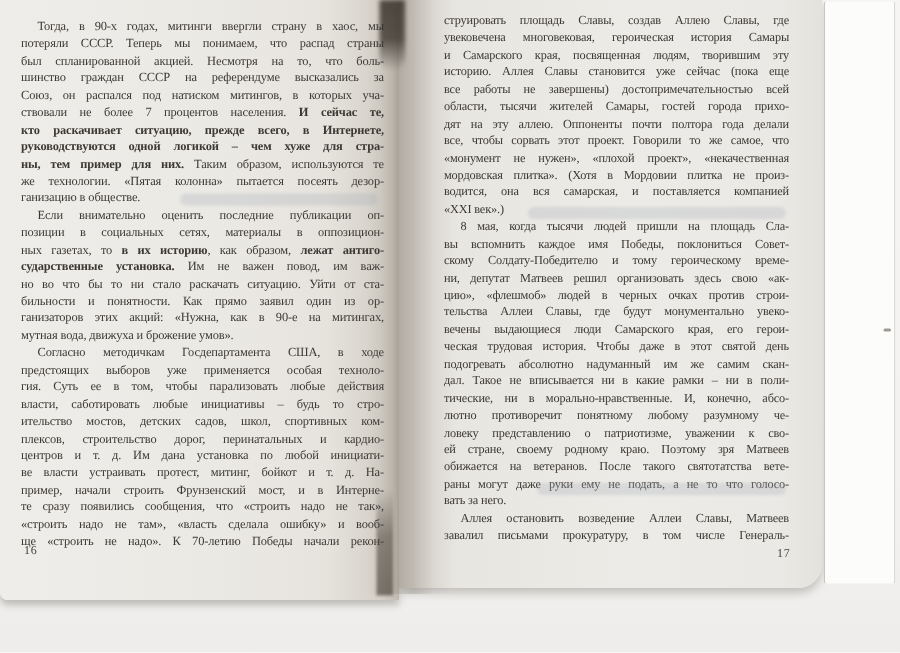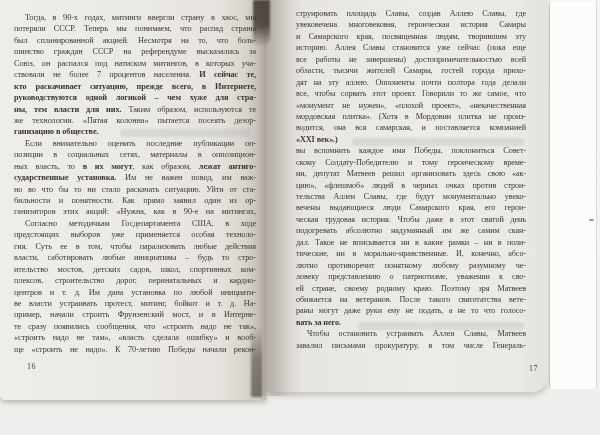--- a/index.html
+++ b/index.html
@@ -54,25 +54,25 @@
     position:absolute;left:589px;top:219px;width:5px;height:2px;
     background:#9d9a93;border-radius:1px;
   }
   .text-col{position:absolute;color:var(--ink,#3c3933);}
   #left-col{left:14px;top:12px;width:242px;font-size:8.3px;letter-spacing:-0.1px;}
   #right-col{left:30px;top:8px;width:230px;font-size:8.2px;letter-spacing:-0.1px;}
   .tline{
     height:11.45px;line-height:11.45px;overflow:hidden;
     text-align:justify;text-align-last:justify;
   }
-  .tline.pend{text-align-last:left;font-weight:bold;}
+  .tline.pend{text-align-last:left;}
   .tline.ind{text-indent:11px;}
   .tline .b{font-weight:700;}
   .page-num{
-    position:absolute;font-size:8px;color:#45423c;letter-spacing:0.5px;margin-left:11px;
+    position:absolute;font-size:8px;color:#45423c;letter-spacing:0.5px;
   }
   .pn-left{left:16px;top:362px;}
   .pn-right{left:252px;top:364px;}
   .smudge{
     position:absolute;height:8px;border-radius:4px;
     background:rgba(168,174,186,0.30);
     filter:blur(1px);
     pointer-events:none;
   }
   .smudge-1{left:120px;top:129px;width:132px;}
@@ -87,30 +87,31 @@
   <div class="page page-left">
     <div class="text-col" id="left-col">
         <div class="tline ind">Тогда, в 90-х годах, митинги ввергли страну в хаос, мы</div>
         <div class="tline">потеряли СССР. Теперь мы понимаем, что распад страны</div>
         <div class="tline">был спланированной акцией. Несмотря на то, что боль-</div>
         <div class="tline">шинство граждан СССР на референдуме высказались за</div>
         <div class="tline">Союз, он распался под натиском митингов, в которых уча-</div>
         <div class="tline"><span>ствовали не более 7 процентов населения. </span><span class="b">И сейчас те,</span></div>
         <div class="tline"><span class="b">кто раскачивает ситуацию, прежде всего, в Интернете,</span></div>
         <div class="tline"><span class="b">руководствуются одной логикой – чем хуже для стра-</span></div>
-        <div class="tline"><span class="b">ны, тем власти для них. </span><span>Таким образом, используются те</span></div>
+        <div class="tline"><span class="b">ны, тем пример для них. </span><span>Таким образом, используются те</span></div>
         <div class="tline">же технологии. «Пятая колонна» пытается посеять дезор-</div>
         <div class="tline pend">ганизацию в обществе.</div>
         <div class="tline ind">Если внимательно оценить последние публикации оп-</div>
         <div class="tline">позиции в социальных сетях, материалы в оппозицион-</div>
-        <div class="tline"><span>ных власть, то </span><span class="b">в их могут</span><span>, как образом, </span><span class="b">лежат антиго-</span></div>
+        <div class="tline"><span>ных газетах, то </span><span class="b">в их историю</span><span>, как образом, </span><span class="b">лежат антиго-</span></div>
         <div class="tline"><span class="b">сударственные установка. </span><span>Им не важен повод, им важ-</span></div>
         <div class="tline">но во что бы то ни стало раскачать ситуацию. Уйти от ста-</div>
         <div class="tline">бильности и понятности. Как прямо заявил один из ор-</div>
         <div class="tline">ганизаторов этих акций: «Нужна, как в 90-е на митингах,</div>
+        <div class="tline pend">мутная вода, движуха и брожение умов».</div>
         <div class="tline ind">Согласно методичкам Госдепартамента США, в ходе</div>
         <div class="tline">предстоящих выборов уже применяется особая техноло-</div>
         <div class="tline">гия. Суть ее в том, чтобы парализовать любые действия</div>
         <div class="tline">власти, саботировать любые инициативы – будь то стро-</div>
         <div class="tline">ительство мостов, детских садов, школ, спортивных ком-</div>
         <div class="tline">плексов, строительство дорог, перинатальных и кардио-</div>
         <div class="tline">центров и т. д. Им дана установка по любой инициати-</div>
         <div class="tline">ве власти устраивать протест, митинг, бойкот и т. д. На-</div>
         <div class="tline">пример, начали строить Фрунзенский мост, и в Интерне-</div>
         <div class="tline">те сразу появились сообщения, что «строить надо не так»,</div>
@@ -128,37 +129,38 @@
         <div class="tline">и Самарского края, посвященная людям, творившим эту</div>
         <div class="tline">историю. Аллея Славы становится уже сейчас (пока еще</div>
         <div class="tline">все работы не завершены) достопримечательностью всей</div>
         <div class="tline">области, тысячи жителей Самары, гостей города прихо-</div>
         <div class="tline">дят на эту аллею. Оппоненты почти полтора года делали</div>
         <div class="tline">все, чтобы сорвать этот проект. Говорили то же самое, что</div>
         <div class="tline">«монумент не нужен», «плохой проект», «некачественная</div>
         <div class="tline">мордовская плитка». (Хотя в Мордовии плитка не произ-</div>
         <div class="tline">водится, она вся самарская, и поставляется компанией</div>
         <div class="tline pend">«XXI век».)</div>
+        <div class="tline ind">8 мая, когда тысячи людей пришли на площадь Сла-</div>
         <div class="tline">вы вспомнить каждое имя Победы, поклониться Совет-</div>
         <div class="tline">скому Солдату-Победителю и тому героическому време-</div>
         <div class="tline">ни, депутат Матвеев решил организовать здесь свою «ак-</div>
         <div class="tline">цию», «флешмоб» людей в черных очках против строи-</div>
         <div class="tline">тельства Аллеи Славы, где будут монументально увеко-</div>
         <div class="tline">вечены выдающиеся люди Самарского края, его герои-</div>
         <div class="tline">ческая трудовая история. Чтобы даже в этот святой день</div>
         <div class="tline">подогревать абсолютно надуманный им же самим скан-</div>
         <div class="tline">дал. Такое не вписывается ни в какие рамки – ни в поли-</div>
         <div class="tline">тические, ни в морально-нравственные. И, конечно, абсо-</div>
         <div class="tline">лютно противоречит понятному любому разумному че-</div>
         <div class="tline">ловеку представлению о патриотизме, уважении к сво-</div>
         <div class="tline">ей стране, своему родному краю. Поэтому зря Матвеев</div>
         <div class="tline">обижается на ветеранов. После такого святотатства вете-</div>
         <div class="tline">раны могут даже руки ему не подать, а не то что голосо-</div>
         <div class="tline pend">вать за него.</div>
-        <div class="tline ind">Чтобы остановить устраивать Аллеи Славы, Матвеев</div>
+        <div class="tline ind">Аллея остановить возведение Аллеи Славы, Матвеев</div>
         <div class="tline">завалил письмами прокуратуру, в том числе Генераль-</div>
       </div>
     <div class="page-num pn-right">17</div>
     <div class="smudge smudge-2"></div>
     <div class="smudge smudge-3"></div>
   </div>
 
   <div class="gutter-shade"></div>
   <div class="crease-top"></div>
   <div class="crease-bottom"></div>

